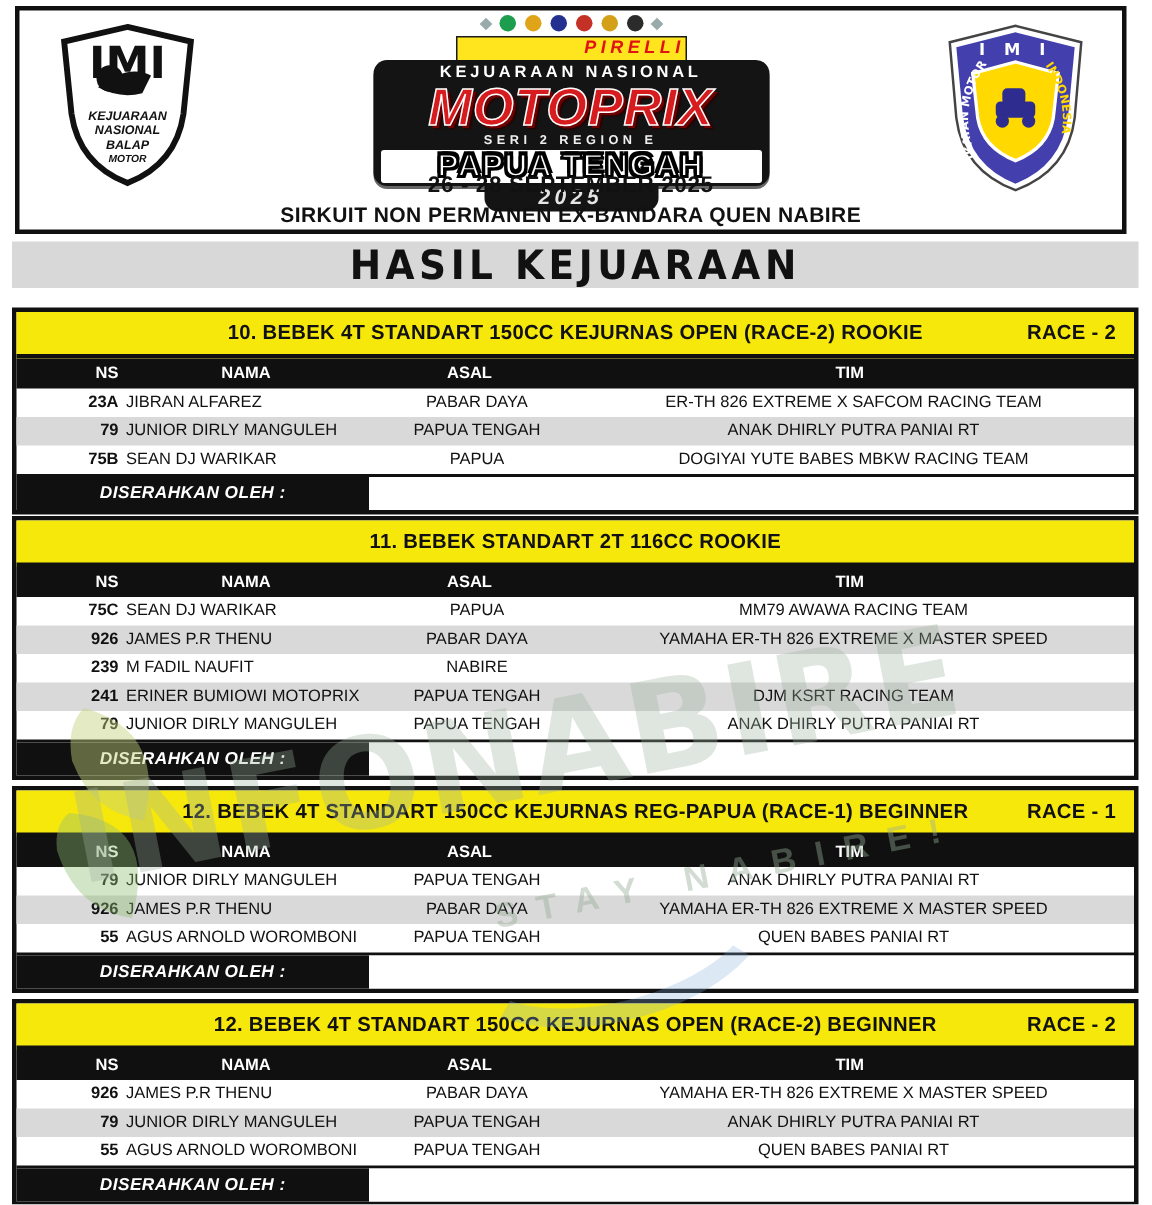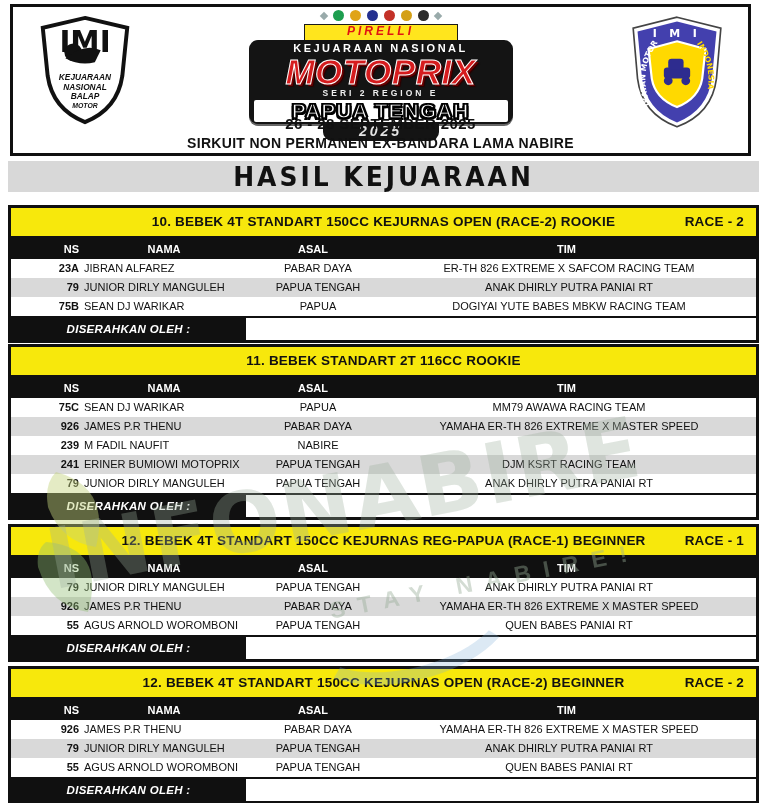--- a/index.html
+++ b/index.html
@@ -10,21 +10,21 @@
   .header-box{position:absolute;left:10px;top:4px;width:735px;height:146px;
               border:3px solid #101010;background:#fff;}
   .logo-left{position:absolute;left:16px;top:8px;width:112px;height:110px;}
   .logo-right{position:absolute;right:20px;top:8px;width:102px;height:114px;}
 
   .logo-center{position:absolute;left:50%;transform:translateX(-50%);top:1px;width:280px;text-align:center;}
   .sponsor-strip{height:15px;display:flex;justify-content:center;align-items:center;gap:6px;background:#fff;}
   .emblem{width:11px;height:11px;border-radius:50%;display:inline-block;}
   .diamond{width:6px;height:6px;background:#9aa;transform:rotate(45deg);display:inline-block;}
   .pirelli-bar{margin:1px auto 0;width:152px;height:15px;background:#ffe51d;border:1px solid #1a1a1a;
-               color:#e01313;font-weight:900;font-style:italic;font-size:12px;line-height:13px;letter-spacing:3px;}
+               color:#e01313;font-weight:900;font-style:italic;font-size:12px;line-height:13px;letter-spacing:3px;text-align:right;}
   .plate{margin:-1px auto 0;width:264px;background:#141414;border-radius:9px;padding:2px 0 2px;box-shadow:0 2px 0 rgba(0,0,0,.6);}
   .kn-line{color:#fff;font-size:11px;font-weight:bold;letter-spacing:2.5px;line-height:13px;}
   .mpx{font-size:35px;line-height:33px;font-weight:900;font-style:italic;color:#d61c1e;
        -webkit-text-stroke:1px #fff;text-shadow:2px 2px 0 #6d0000,3px 3px 1px #2a0000;letter-spacing:.5px;}
   .seri-line{color:#efefef;font-size:8.5px;font-weight:bold;letter-spacing:3px;line-height:10px;}
   .papua-band{background:#fff;margin:2px 5px 0;border-radius:2px;}
   .papua{font-size:21px;line-height:22px;font-weight:900;letter-spacing:1px;color:#fff;
          -webkit-text-stroke:1.5px #000;
          text-shadow:-1.5px -1.5px 0 #000,1.5px -1.5px 0 #000,-1.5px 1.5px 0 #000,1.5px 1.5px 0 #000;}
   .year-tab{margin:0 auto;width:116px;height:17px;background:#141414;border-radius:0 0 9px 9px;
@@ -131,21 +131,21 @@
         <text font-size="7" font-weight="bold" fill="#fff" font-family="DejaVu Sans, sans-serif">
           <textPath href="#arcL">IKATAN MOTOR</textPath>
         </text>
         <text font-size="7" font-weight="bold" fill="#ffd900" font-family="DejaVu Sans, sans-serif">
           <textPath href="#arcR">INDONESIA</textPath>
         </text>
       </svg>
     </div>
 
     <div class="date-line">26 - 28 SEPTEMBER 2025</div>
-    <div class="venue-line">SIRKUIT NON PERMANEN EX-BANDARA LAMA NABIRE</div>
+    <div class="venue-line">SIRKUIT NON PERMANEN EX-BANDARA QUEN NABIRE</div>
   </div>
 
   <div class="banner">
     <span>HASIL KEJUARAAN</span>
   </div>
 
   <div id="tables">
       <div class="rtable" style="top: 205px;">
         <div class="t-title"><span>10. BEBEK 4T STANDART 150CC KEJURNAS OPEN (RACE-2) ROOKIE</span><span class="race-label">RACE - 2</span></div>
         <div class="t-row t-head">

